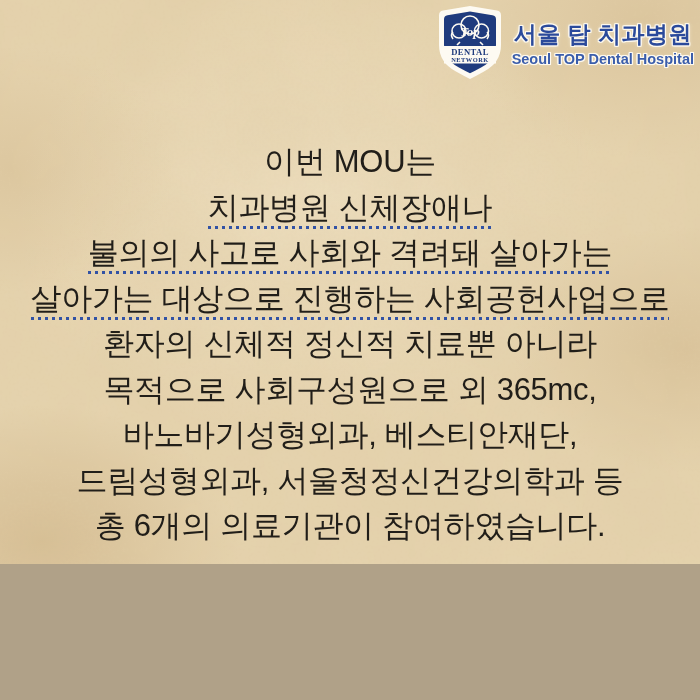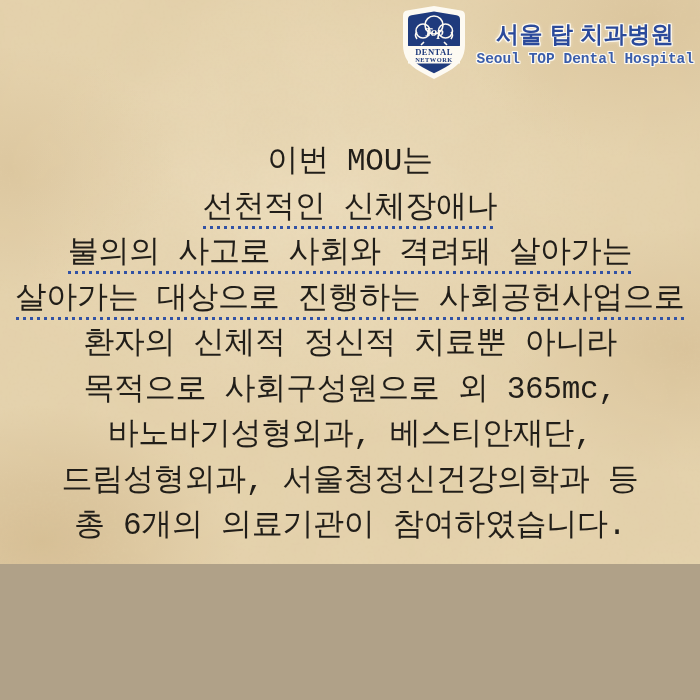--- a/index.html
+++ b/index.html
@@ -27,35 +27,35 @@
   }
   .badge{width:68px;height:75px;display:block;}
   .logo-text{display:flex;flex-direction:column;align-items:center;justify-content:center;gap:1px;text-align:center;}
   .logo-ko{
     font-size:23px;font-weight:800;letter-spacing:0.5px;white-space:nowrap;
     color:#2b4a9b;
     text-shadow:-1px 0 #fdf9ef,1px 0 #fdf9ef,0 -1px #fdf9ef,0 1px #fdf9ef,
                 -1px -1px #fdf9ef,1px 1px #fdf9ef,1px -1px #fdf9ef,-1px 1px #fdf9ef,0 0 4px #fdf9ef;
   }
   .logo-en{
-    font-family:Liberation Mono, monospace;
+    font-family:Liberation Sans, sans-serif;
     font-size:14.5px;font-weight:700;white-space:nowrap;
     color:#3a5dab;
     text-shadow:-1px 0 #fdf9ef,1px 0 #fdf9ef,0 -1px #fdf9ef,0 1px #fdf9ef,
                 -1px -1px #fdf9ef,1px 1px #fdf9ef,1px -1px #fdf9ef,-1px 1px #fdf9ef,0 0 3px #fdf9ef;
   }
 
   
   .body-text{
     position:absolute;top:139px;left:0;width:700px;z-index:2;
     text-align:center;
     font-size:31px;line-height:45.5px;
     color:#211e19;letter-spacing:-0.3px;
   }
-  .line{white-space:nowrap;font-family:Liberation Mono, monospace;}
+  .line{white-space:nowrap;}
   .u{
     padding-bottom:4px;
     background-image:repeating-linear-gradient(90deg,#3252a4 0 3px,transparent 3px 7px);
     background-size:100% 3px;
     background-repeat:no-repeat;
     background-position:0 100%;
   }
 </style>
 </head>
 <body>
@@ -99,21 +99,21 @@
       <text x="34" y="56.8" text-anchor="middle" fill="#1f3b7d" font-family="Liberation Serif, DejaVu Serif, serif" font-size="6.4" font-weight="700" letter-spacing="0.5">NETWORK</text>
     </svg>
     <div class="logo-text">
       <div class="logo-ko">서울 탑 치과병원</div>
       <div class="logo-en">Seoul TOP Dental Hospital</div>
     </div>
   </div>
 
   <div class="body-text">
     <div class="line"><span>이번 MOU는</span></div>
-    <div class="line"><span class="u">선천적인 신체장애나</span></div>
+    <div class="line"><span class="u">치과병원 신체장애나</span></div>
     <div class="line"><span class="u">불의의 사고로 사회와 격려돼 살아가는</span></div>
     <div class="line"><span class="u">살아가는 대상으로 진행하는 사회공헌사업으로</span></div>
     <div class="line"><span>환자의 신체적 정신적 치료뿐 아니라</span></div>
     <div class="line"><span>목적으로 사회구성원으로 외 365mc,</span></div>
     <div class="line"><span>바노바기성형외과, 베스티안재단,</span></div>
     <div class="line"><span>드림성형외과, 서울청정신건강의학과 등</span></div>
     <div class="line"><span>총 6개의 의료기관이 참여하였습니다.</span></div>
   </div>
 
 </div>

